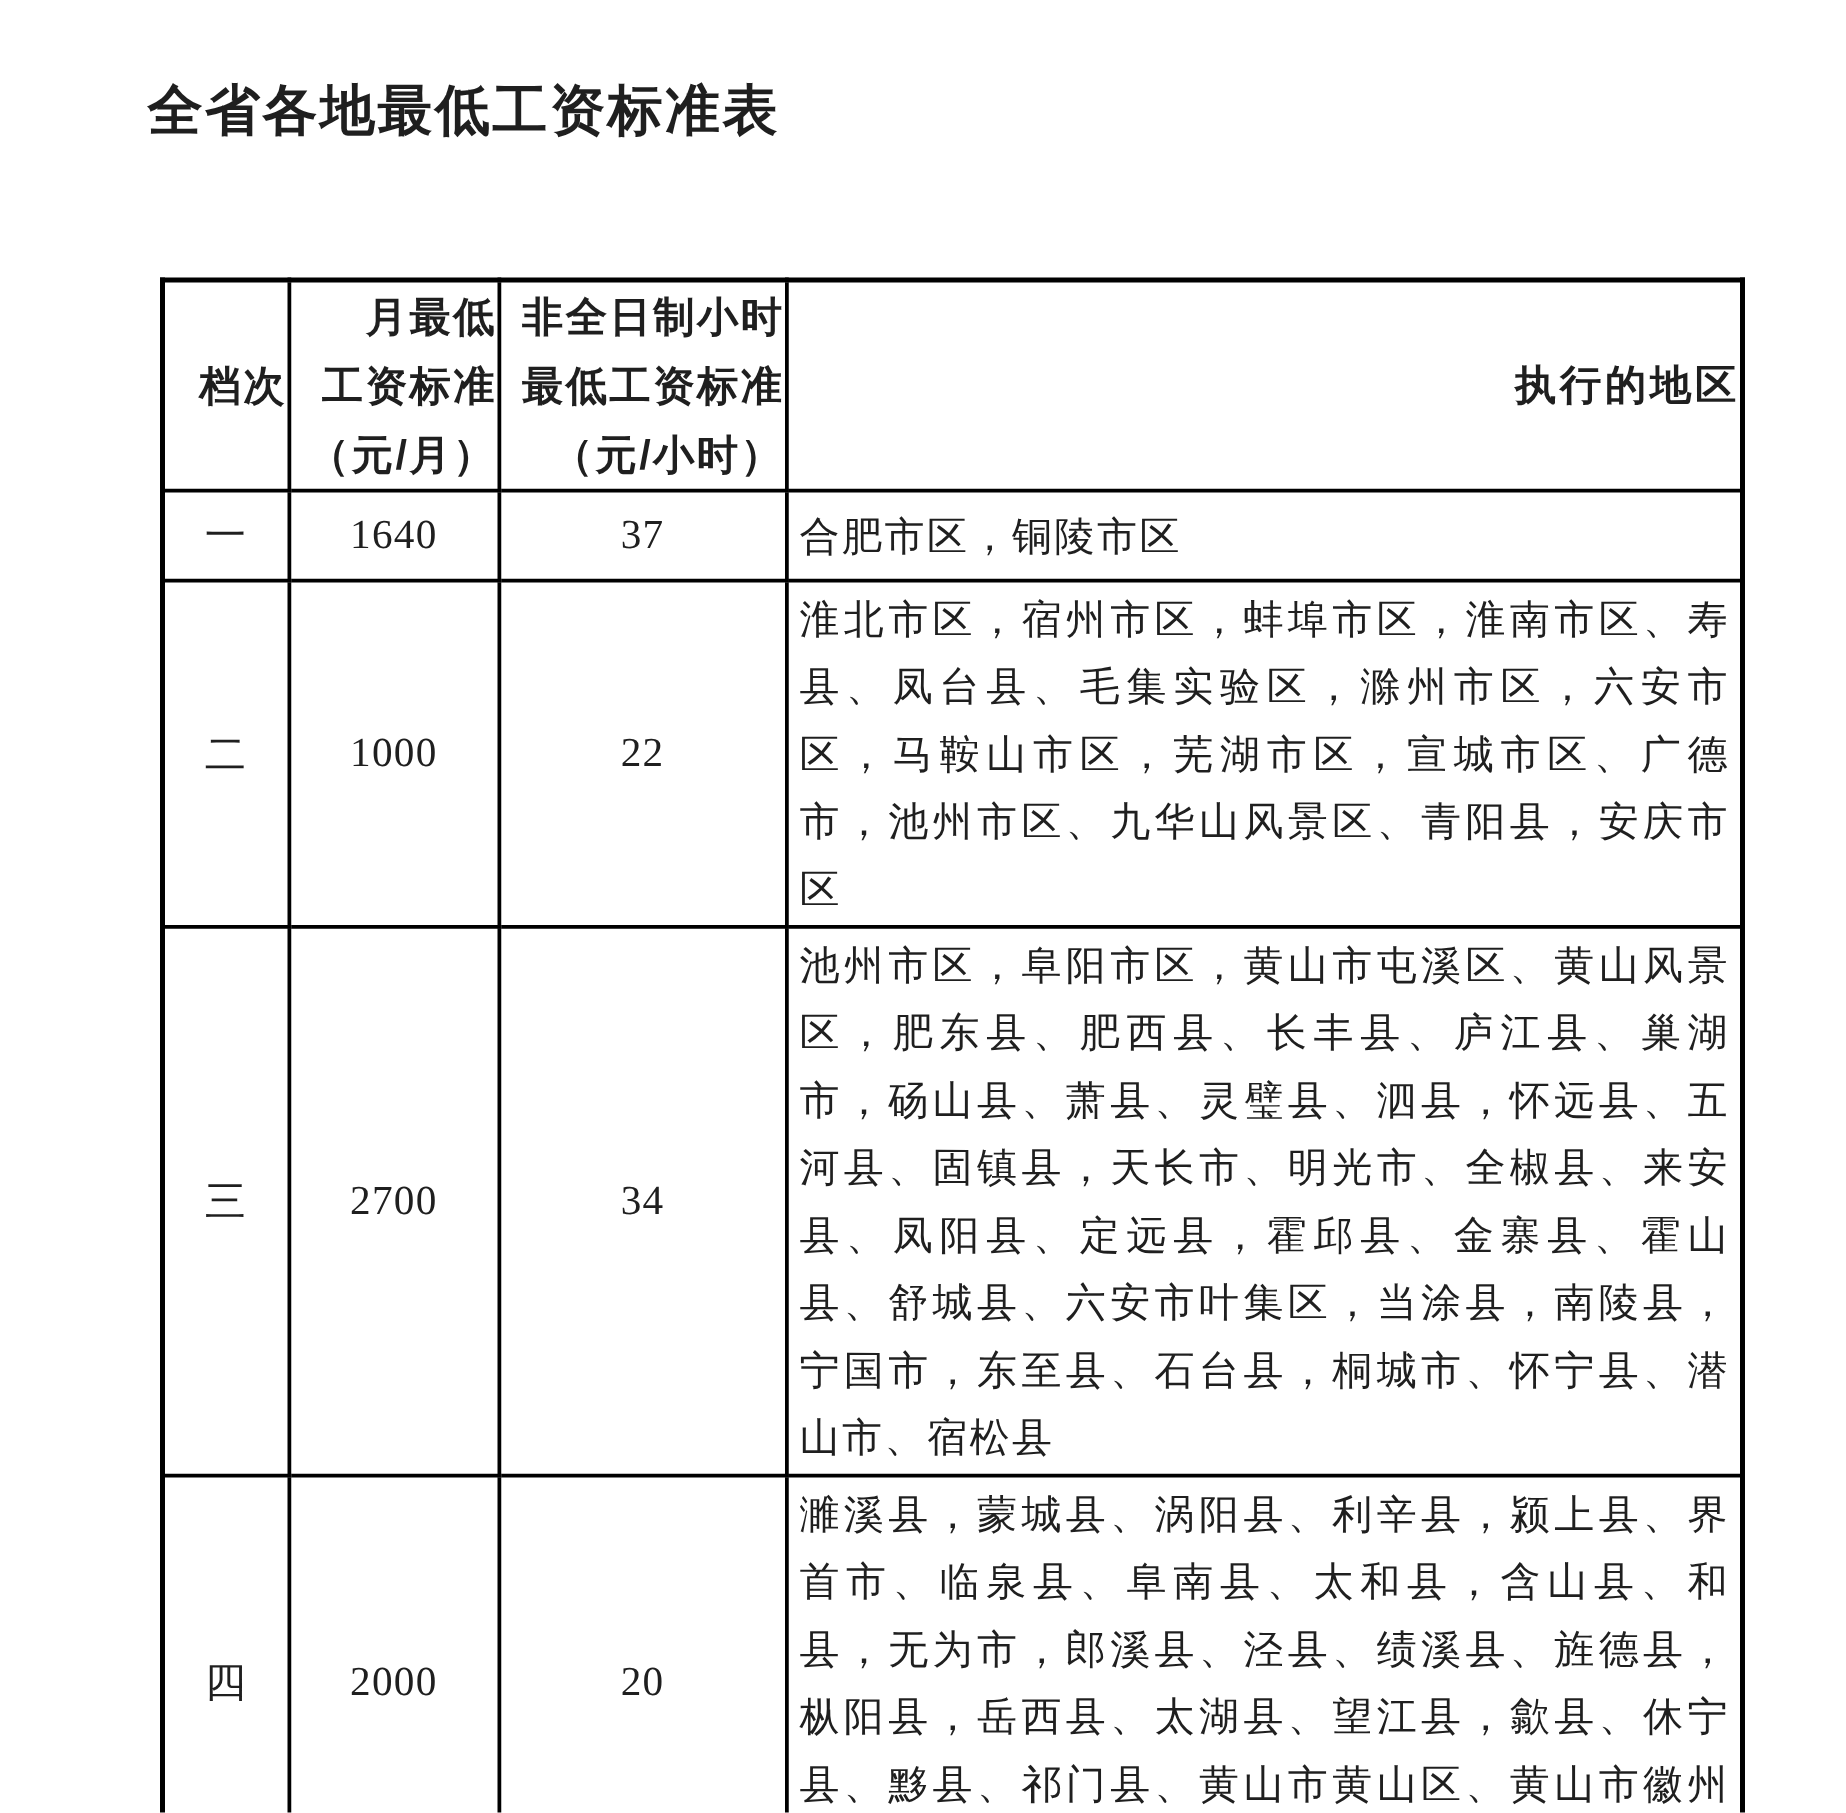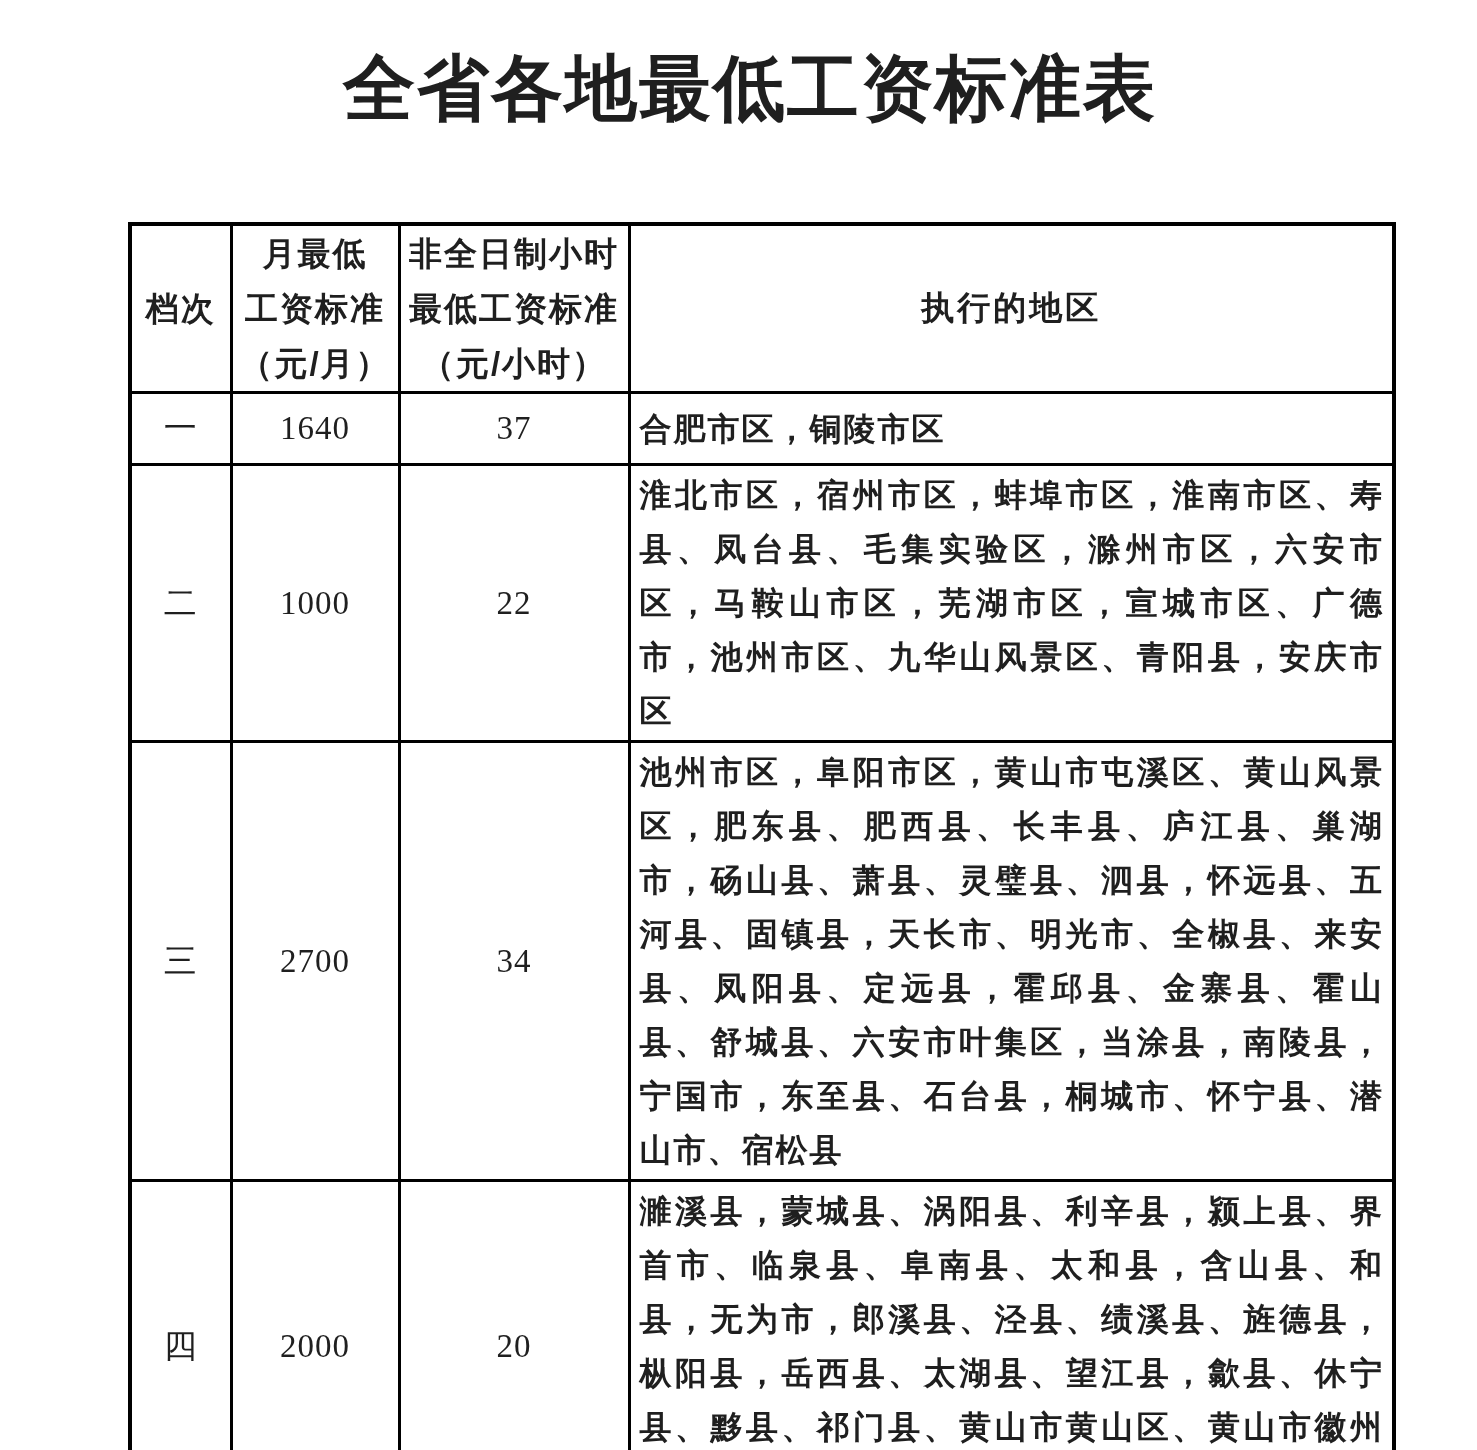--- a/index.html
+++ b/index.html
@@ -8,22 +8,22 @@
     width: 1477px;
     height: 1450px;
     background: #ffffff;
     color: #1f1f1f;
     font-family: "Liberation Serif", "DejaVu Serif", serif;
     overflow: hidden;
   }
   .title {
     width: 1264px;
     margin: 43px 0 0 118px;
-    text-align: center;
-    font-size: 72px;
+    text-align: left;
+    font-size: 44px;
     font-weight: bold;
     line-height: 92px;
     letter-spacing: 2px;
     font-family: "Liberation Serif", "DejaVu Serif", serif;
   }
   table.wage-table {
     border-collapse: collapse;
     table-layout: fixed;
     width: 1264px;
     margin: 87px 0 0 128px;
@@ -32,40 +32,39 @@
   .wage-table th, .wage-table td {
     border: 3px solid #000;
     padding: 0;
     overflow: hidden;
   }
   .wage-table thead tr { height: 166px; }
   .wage-table th {
     font-family: "Liberation Sans", "DejaVu Sans", sans-serif;
     font-weight: bold;
     font-size: 33px;
-    text-align: center;
+    text-align: right;
     vertical-align: middle;
     letter-spacing: 2px;
   }
   .hline { line-height: 55px; }
   th.th-region { font-weight: bold; letter-spacing: 3px; }
   .wage-table tbody td { vertical-align: middle; }
   td.c-tier, td.c-month, td.c-hour {
     text-align: center;
     font-size: 33px;
     letter-spacing: 1px;
   }
   td.c-region {
     font-size: 32px;
     line-height: 54px;
     text-align: justify;
     text-justify: inter-character;
     letter-spacing: 2px;
     padding: 2px 8px 2px 9px;
-    font-weight: bold;
   }
   tr.r0 { height: 72px; }
   tr.r1 { height: 225px; }
   tr.r2 { height: 388px; }
   tr.r3 { height: 277px; }
 </style>
 </head>
 <body>
 
 <div>

